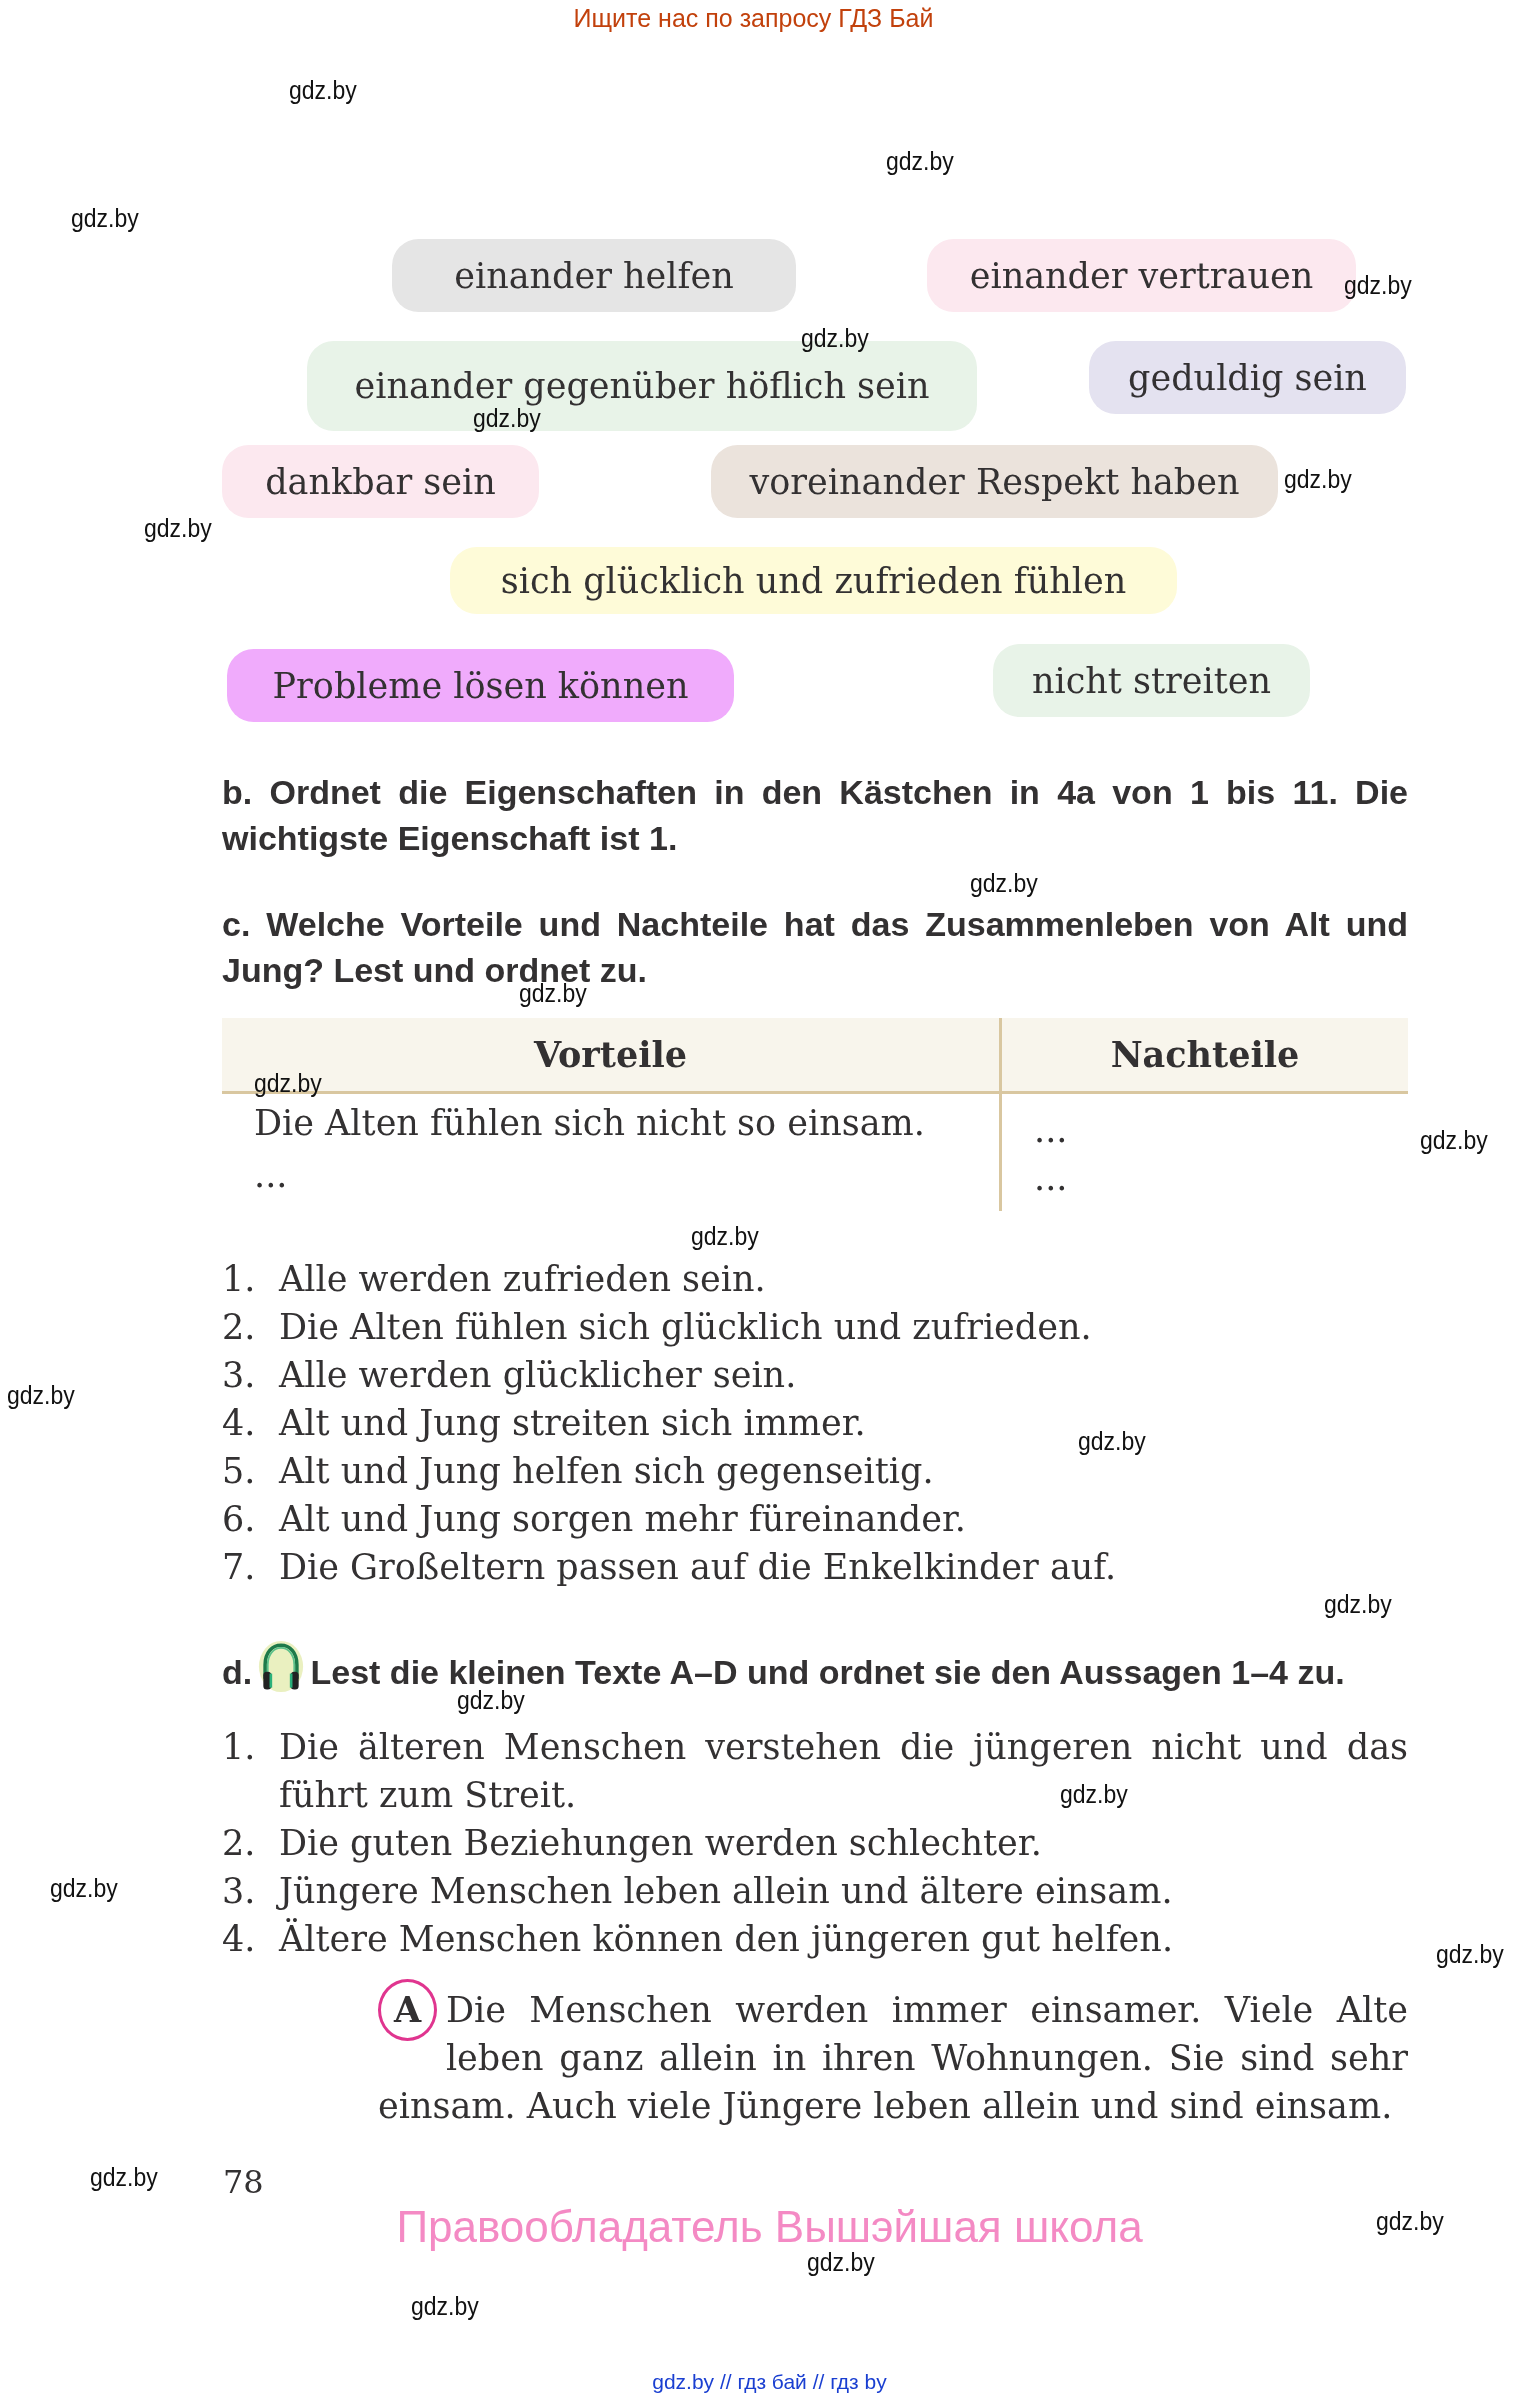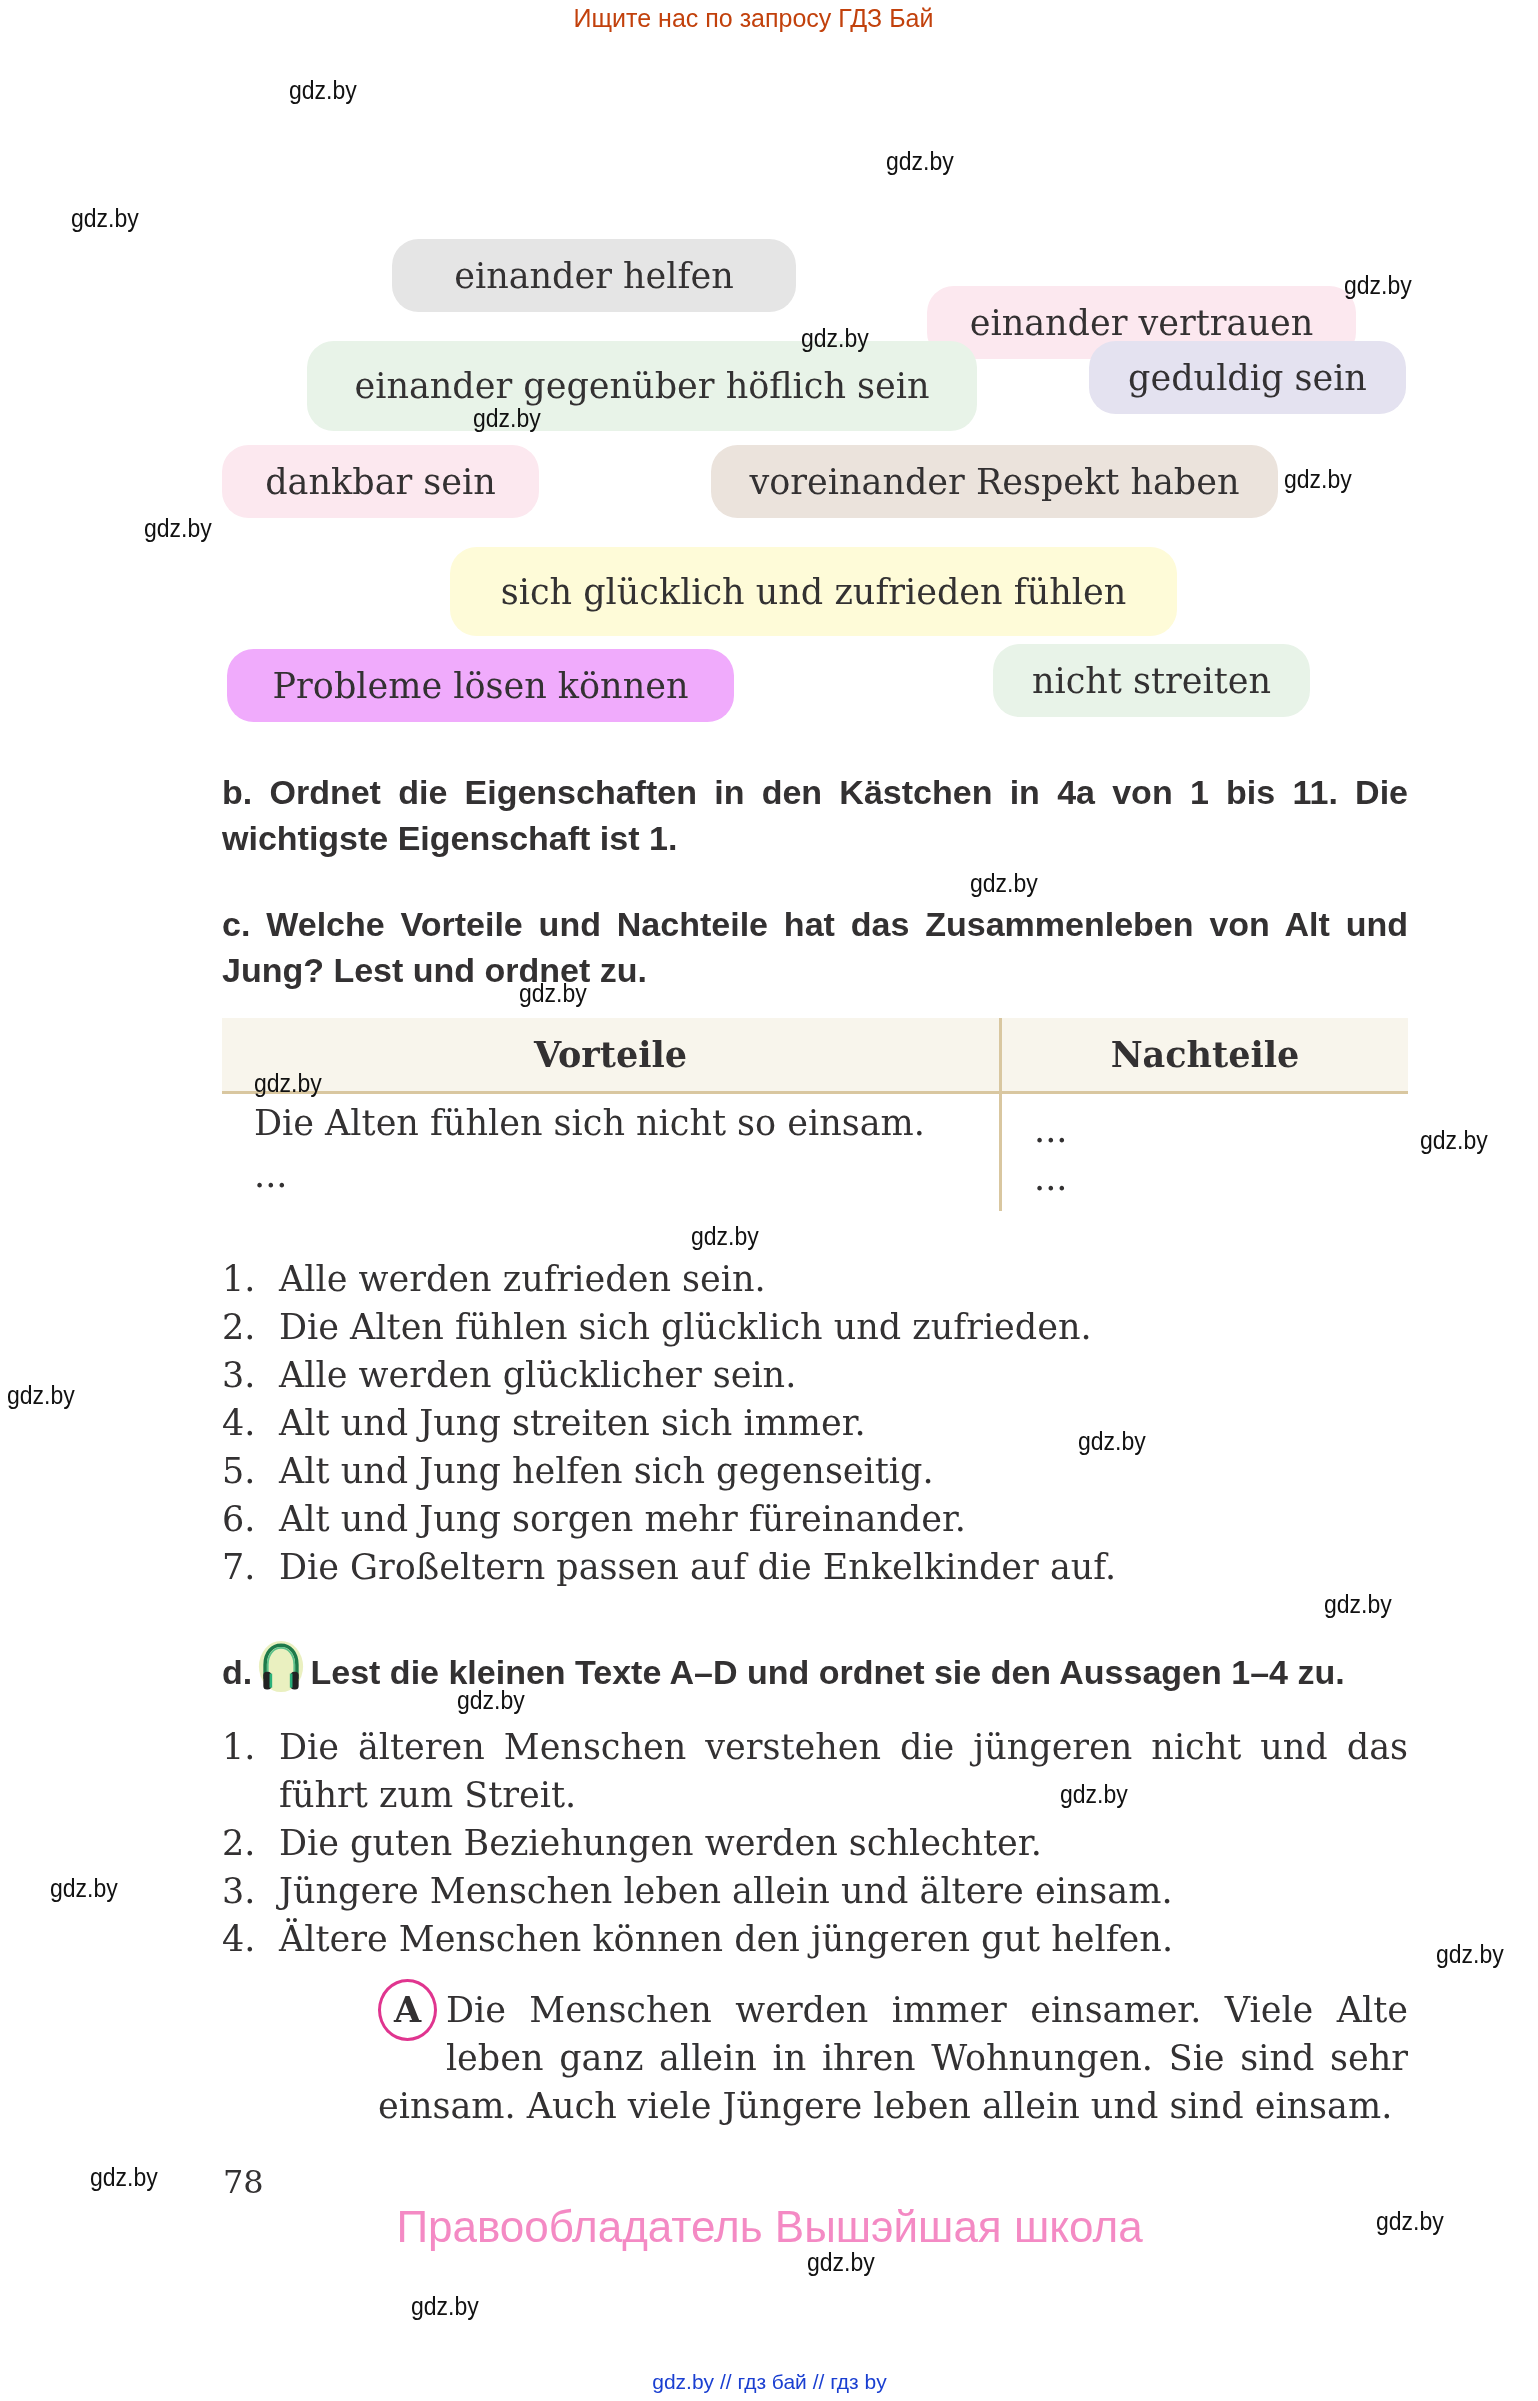--- a/index.html
+++ b/index.html
@@ -24,26 +24,26 @@
   .copyright { position: absolute; left: 0; width: 1539px; top: 2202px; text-align: center; font-family: "Liberation Sans", sans-serif; font-size: 44px; color: #f48ac4; }
   .footer { position: absolute; left: 0; width: 1539px; top: 2370px; text-align: center; font-family: "Liberation Sans", sans-serif; font-size: 21px; color: #1a3fd1; }
 </style>
 </head>
 <body>
 
 <div class="banner">Ищите нас по запросу ГДЗ Бай</div>
 
 <div id="pills">
     <div class="pill" style="left: 392px; top: 239px; width: 404px; height: 73px; background: #e5e5e5;">einander helfen</div>
-    <div class="pill" style="left: 927px; top: 239px; width: 429px; height: 73px; background: rgb(252, 232, 239); margin-top: 47px;">einander vertrauen</div>
+    <div class="pill" style="left: 927px; top: 239px; width: 429px; height: 73px; background: rgb(252, 232, 239);">einander vertrauen</div>
     <div class="pill" style="left: 307px; top: 341px; width: 670px; height: 90px; background: rgb(232, 243, 232);">einander gegenüber höflich sein</div>
     <div class="pill" style="left: 1089px; top: 341px; width: 317px; height: 73px; background: rgb(228, 226, 240);">geduldig sein</div>
     <div class="pill" style="left: 222px; top: 445px; width: 317px; height: 73px; background: rgb(252, 232, 239);">dankbar sein</div>
     <div class="pill" style="left: 711px; top: 445px; width: 567px; height: 73px; background: rgb(235, 227, 220);">voreinander Respekt haben</div>
-    <div class="pill" style="left: 450px; top: 547px; width: 727px; height: 89px; background: rgb(254, 251, 216);">sich glücklich und zufrieden fühlen</div>
+    <div class="pill" style="left: 450px; top: 547px; width: 727px; height: 67px; background: rgb(254, 251, 216);">sich glücklich und zufrieden fühlen</div>
     <div class="pill" style="left: 227px; top: 649px; width: 507px; height: 73px; background: #f0abfc;">Probleme lösen können</div>
     <div class="pill" style="left: 993px; top: 644px; width: 317px; height: 73px; background: rgb(232, 243, 232);">nicht streiten</div>
   </div>
 
 <div class="instr" style="top:769px;">b. Ordnet die Eigenschaften in den Kästchen in 4a von 1 bis 11. Die wichtigste Eigenschaft ist 1.</div>
 
 <div class="instr" style="top:901px;">c. Welche Vorteile und Nachteile hat das Zusammenleben von Alt und Jung? Lest und ordnet zu.</div>
 
 <div class="table">
   <div class="th-row"></div>

